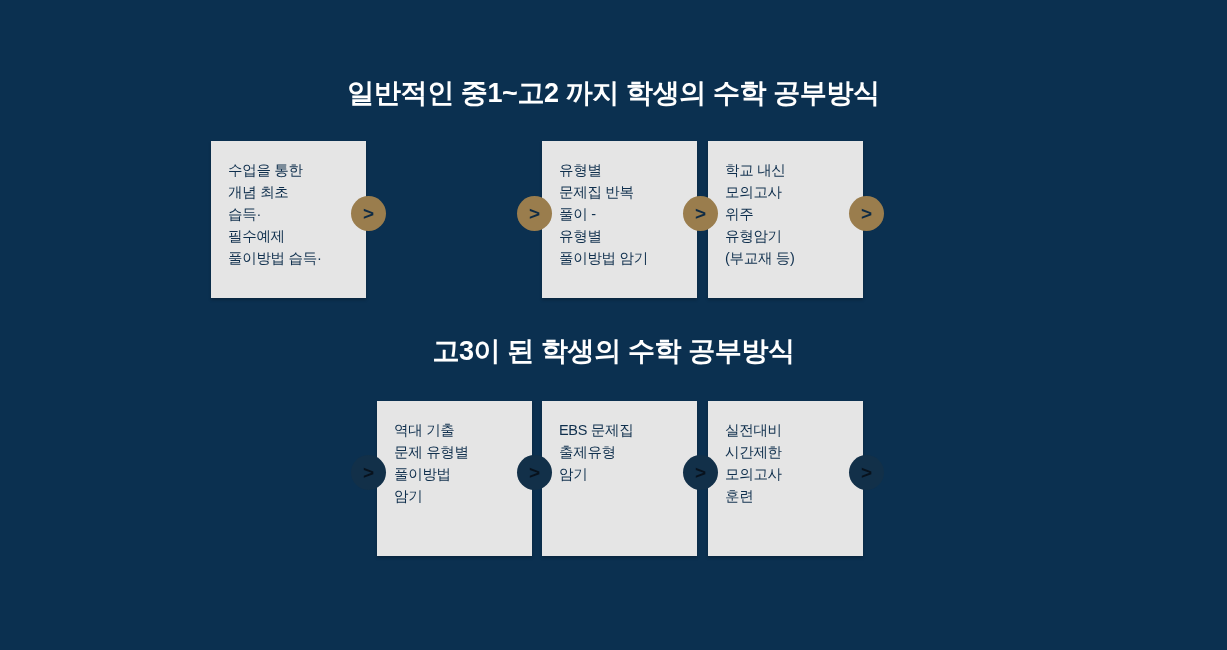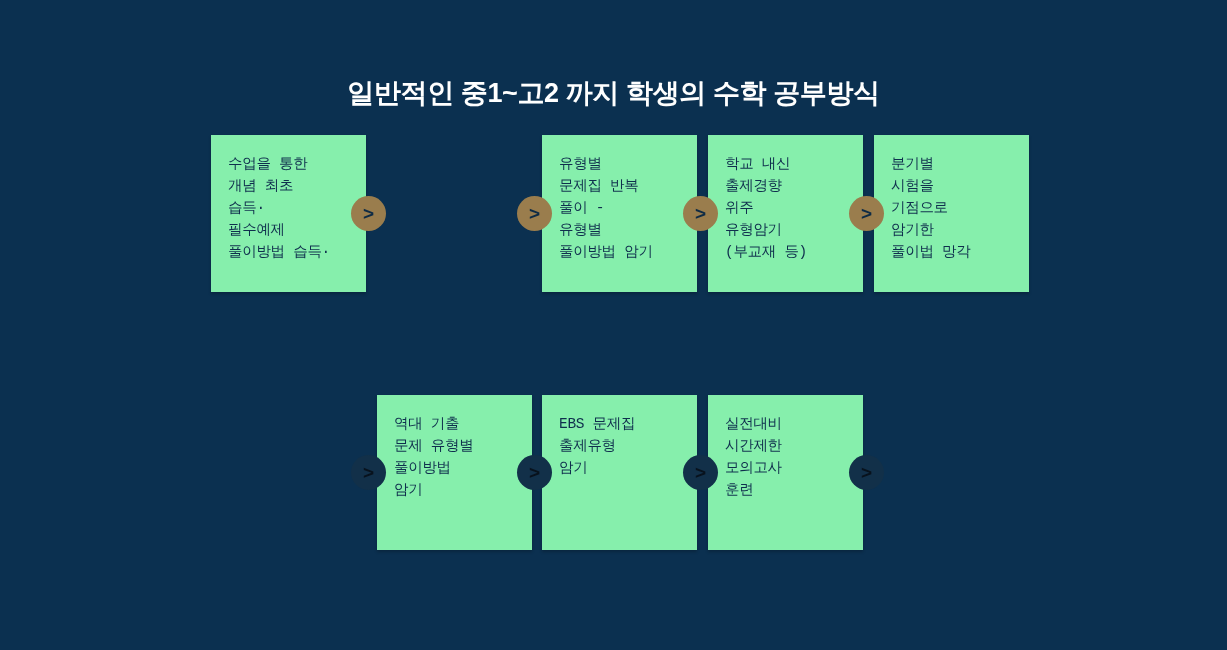--- a/index.html
+++ b/index.html
@@ -49,27 +49,26 @@
   .flow-row {
     position: absolute;
     left: 211px;
     width: 820px;
   }
   #row-top  { top: 135px; height: 157px; }
   #row-bottom { top: 395px; height: 155px; }
 
   .step-box {
     position: absolute;
-    top: 0;
+    top: 6px;
     width: 155px;
-    background: #86efac;
+    background: #e5e5e5;
     box-sizing: border-box;
     padding: 18px 0 0 17px;
     box-shadow: 0 2px 3px rgba(0,0,0,0.22);
-    font-family: Liberation Mono, monospace;
   }
   #row-top .step-box    { height: 157px; }
   #row-bottom .step-box { height: 155px; }
 
   .step-box.c0 { left: 0px;   }
   .step-box.c1 { left: 166px; }
   .step-box.c2 { left: 331px; }
   .step-box.c3 { left: 497px; }
   .step-box.c4 { left: 663px; }
 
@@ -137,38 +136,32 @@
 문제집 반복
 풀이 -
 유형별
 풀이방법 암기</div>
     </div>
 
     <div class="arrow-badge a2">&gt;</div>
 
     <div class="step-box c3">
       <div class="step-text">학교 내신
-출제경향
+모의고사
 위주
 유형암기
 (부교재 등)</div>
     </div>
 
     <div class="arrow-badge a3">&gt;</div>
 
-    <div class="step-box c4">
-      <div class="step-text">분기별
-시험을
-기점으로
-암기한
-풀이법 망각</div>
-    </div>
 
   </div>
 
+  <div class="section-title" id="title-bottom">고3이 된 학생의 수학 공부방식</div>
 
   <div class="flow-row" id="row-bottom">
 
 
     <div class="arrow-badge a0">&gt;</div>
 
     <div class="step-box c1">
       <div class="step-text">역대 기출
 문제 유형별
 풀이방법

